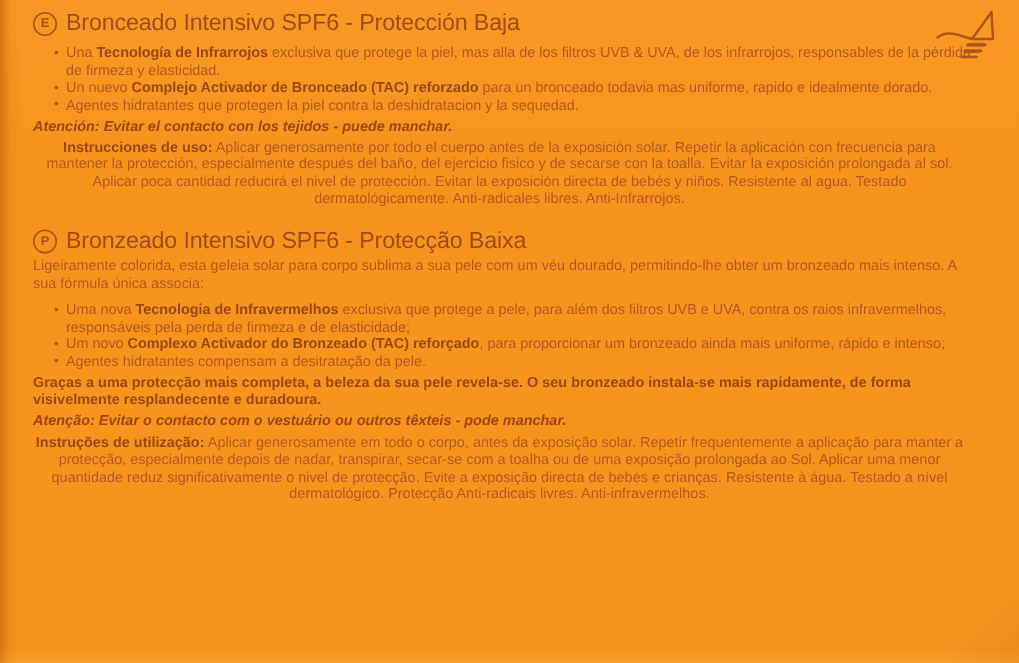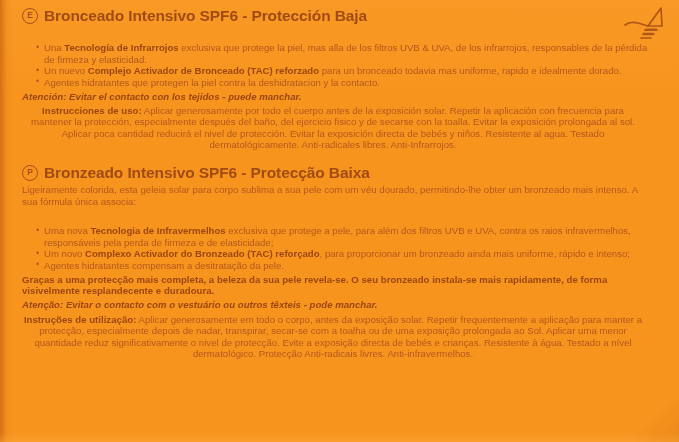--- a/index.html
+++ b/index.html
@@ -84,40 +84,40 @@
     border: 1.2px solid #A8501A;
     border-radius: 50%;
     font-size: 8.5px;
     font-weight: bold;
     line-height: 1;
     color: #A8501A;
     letter-spacing: 0;
   }
   .section-title {
     font-size: 15.5px;
-    font-weight: bold;
+    font-weight: normal;
     color: #A04B16;
     letter-spacing: -0.1px;
     line-height: 1.1;
     white-space: nowrap;
   }
 
   .para {
     font-size: 9.6px;
     line-height: 11.6px;
     color: #B2581E;
     margin: 0 0 0.5px 0;
     max-width: 600px;
     letter-spacing: 0.02px;
   }
   .para.wide { max-width: 622px; }
 
   .bullets {
     list-style: none;
-    margin: 18px 0 1px 0;
+    margin: 6px 0 1px 0;
     padding: 0 0 0 14px;
   }
   .bullets li {
     font-size: 9.6px;
     line-height: 11.5px;
     color: #B2581E;
     margin: 0;
     padding-left: 8px;
     position: relative;
     max-width: 608px;
@@ -179,21 +179,21 @@
 
     <div class="heading-row">
       <span class="lang-badge">E</span>
       <span class="section-title">Bronceado Intensivo SPF6 - Protección Baja</span>
     </div>
 
 
     <ul class="bullets">
       <li><span>Una </span><b>Tecnología de Infrarrojos</b><span> exclusiva que protege la piel, mas alla de los filtros UVB &amp; UVA, de los infrarrojos, responsables de la pérdida de firmeza y elasticidad.</span></li>
       <li><span>Un nuevo </span><b>Complejo Activador de Bronceado (TAC) reforzado</b><span> para un bronceado todavia mas uniforme, rapido e idealmente dorado.</span></li>
-      <li><span>Agentes hidratantes que protegen la piel contra la deshidratacion y la contacto.</span></li>
+      <li><span>Agentes hidratantes que protegen la piel contra la deshidratacion y la sequedad.</span></li>
     </ul>
 
 
     <p class="para strong">Atención: Evitar el contacto con los tejidos - puede manchar.</p>
 
     <p class="para mixed wide"><b>Instrucciones de uso:</b><span> Aplicar generosamente por todo el cuerpo antes de la exposición solar. Repetir la aplicación con frecuencia para mantener la protección, especialmente después del baño, del ejercicio fisico y de secarse con la toalla. Evitar la exposición prolongada al sol. Aplicar poca cantidad reducirá el nivel de protección. Evitar la exposición directa de bebés y niños. Resistente al agua. Testado dermatológicamente. Anti-radicales libres. Anti-Infrarrojos.</span></p>
   </div>
 
   <div class="section" id="section-pt">
 

